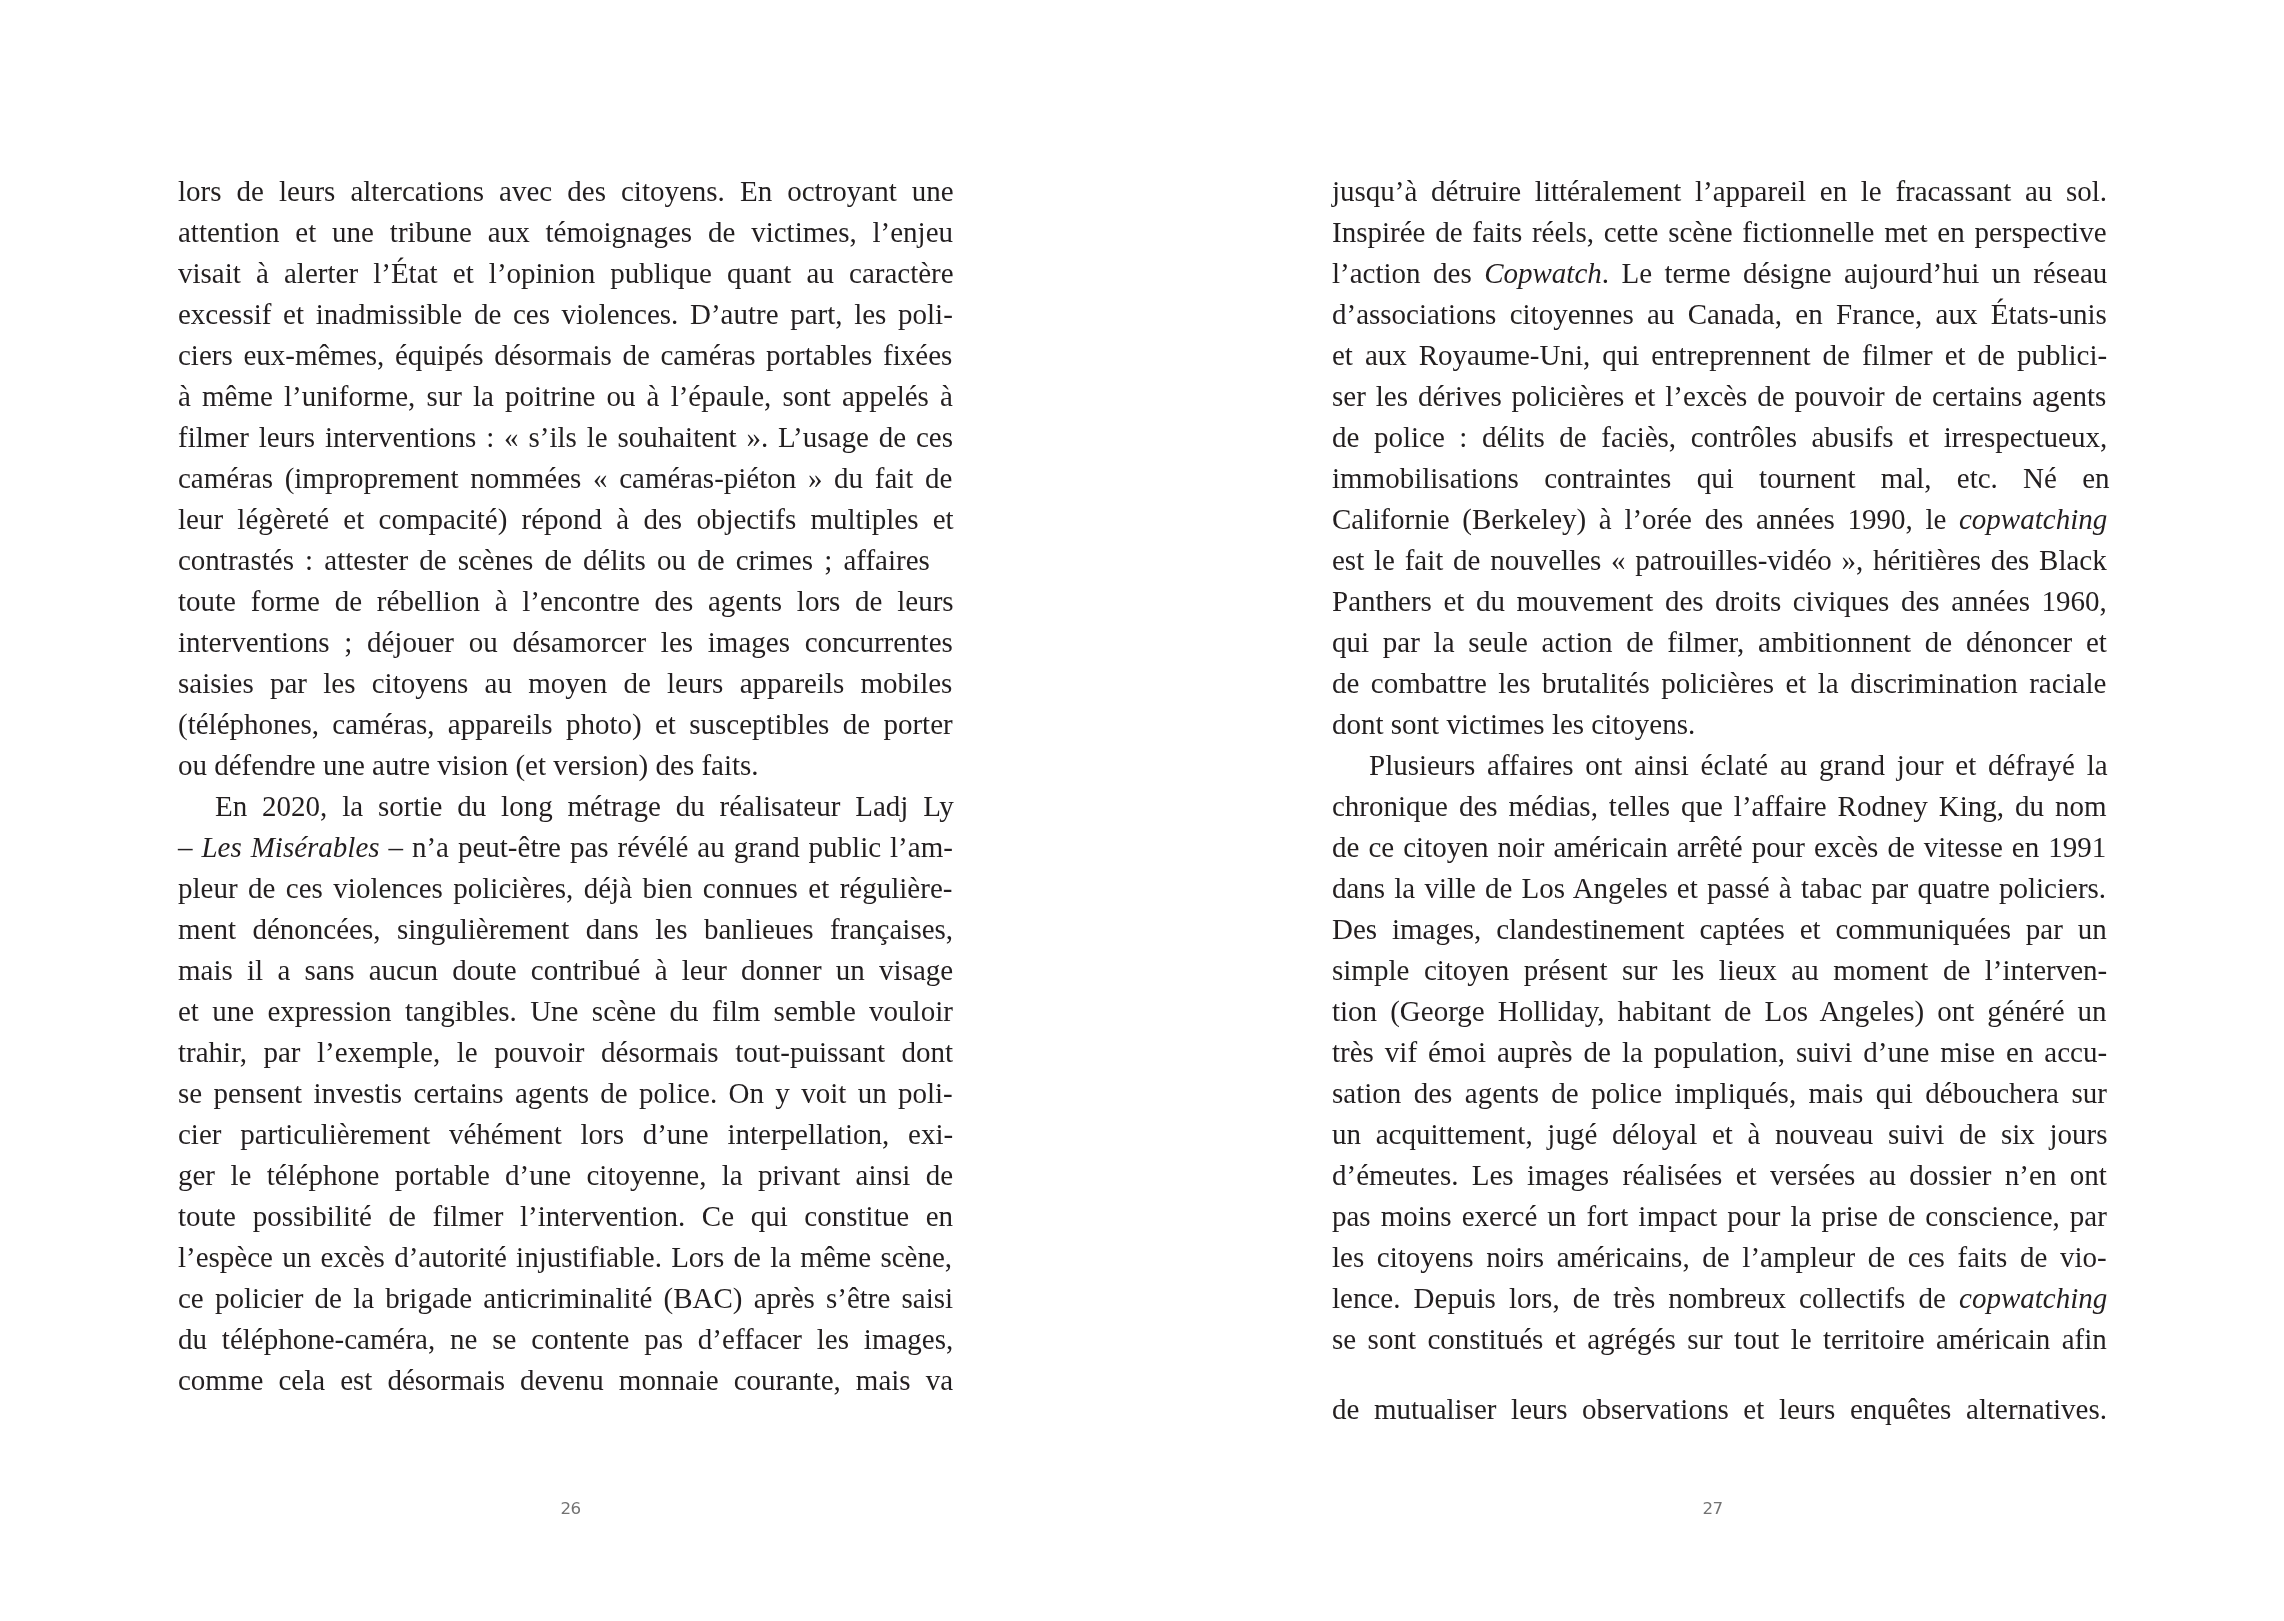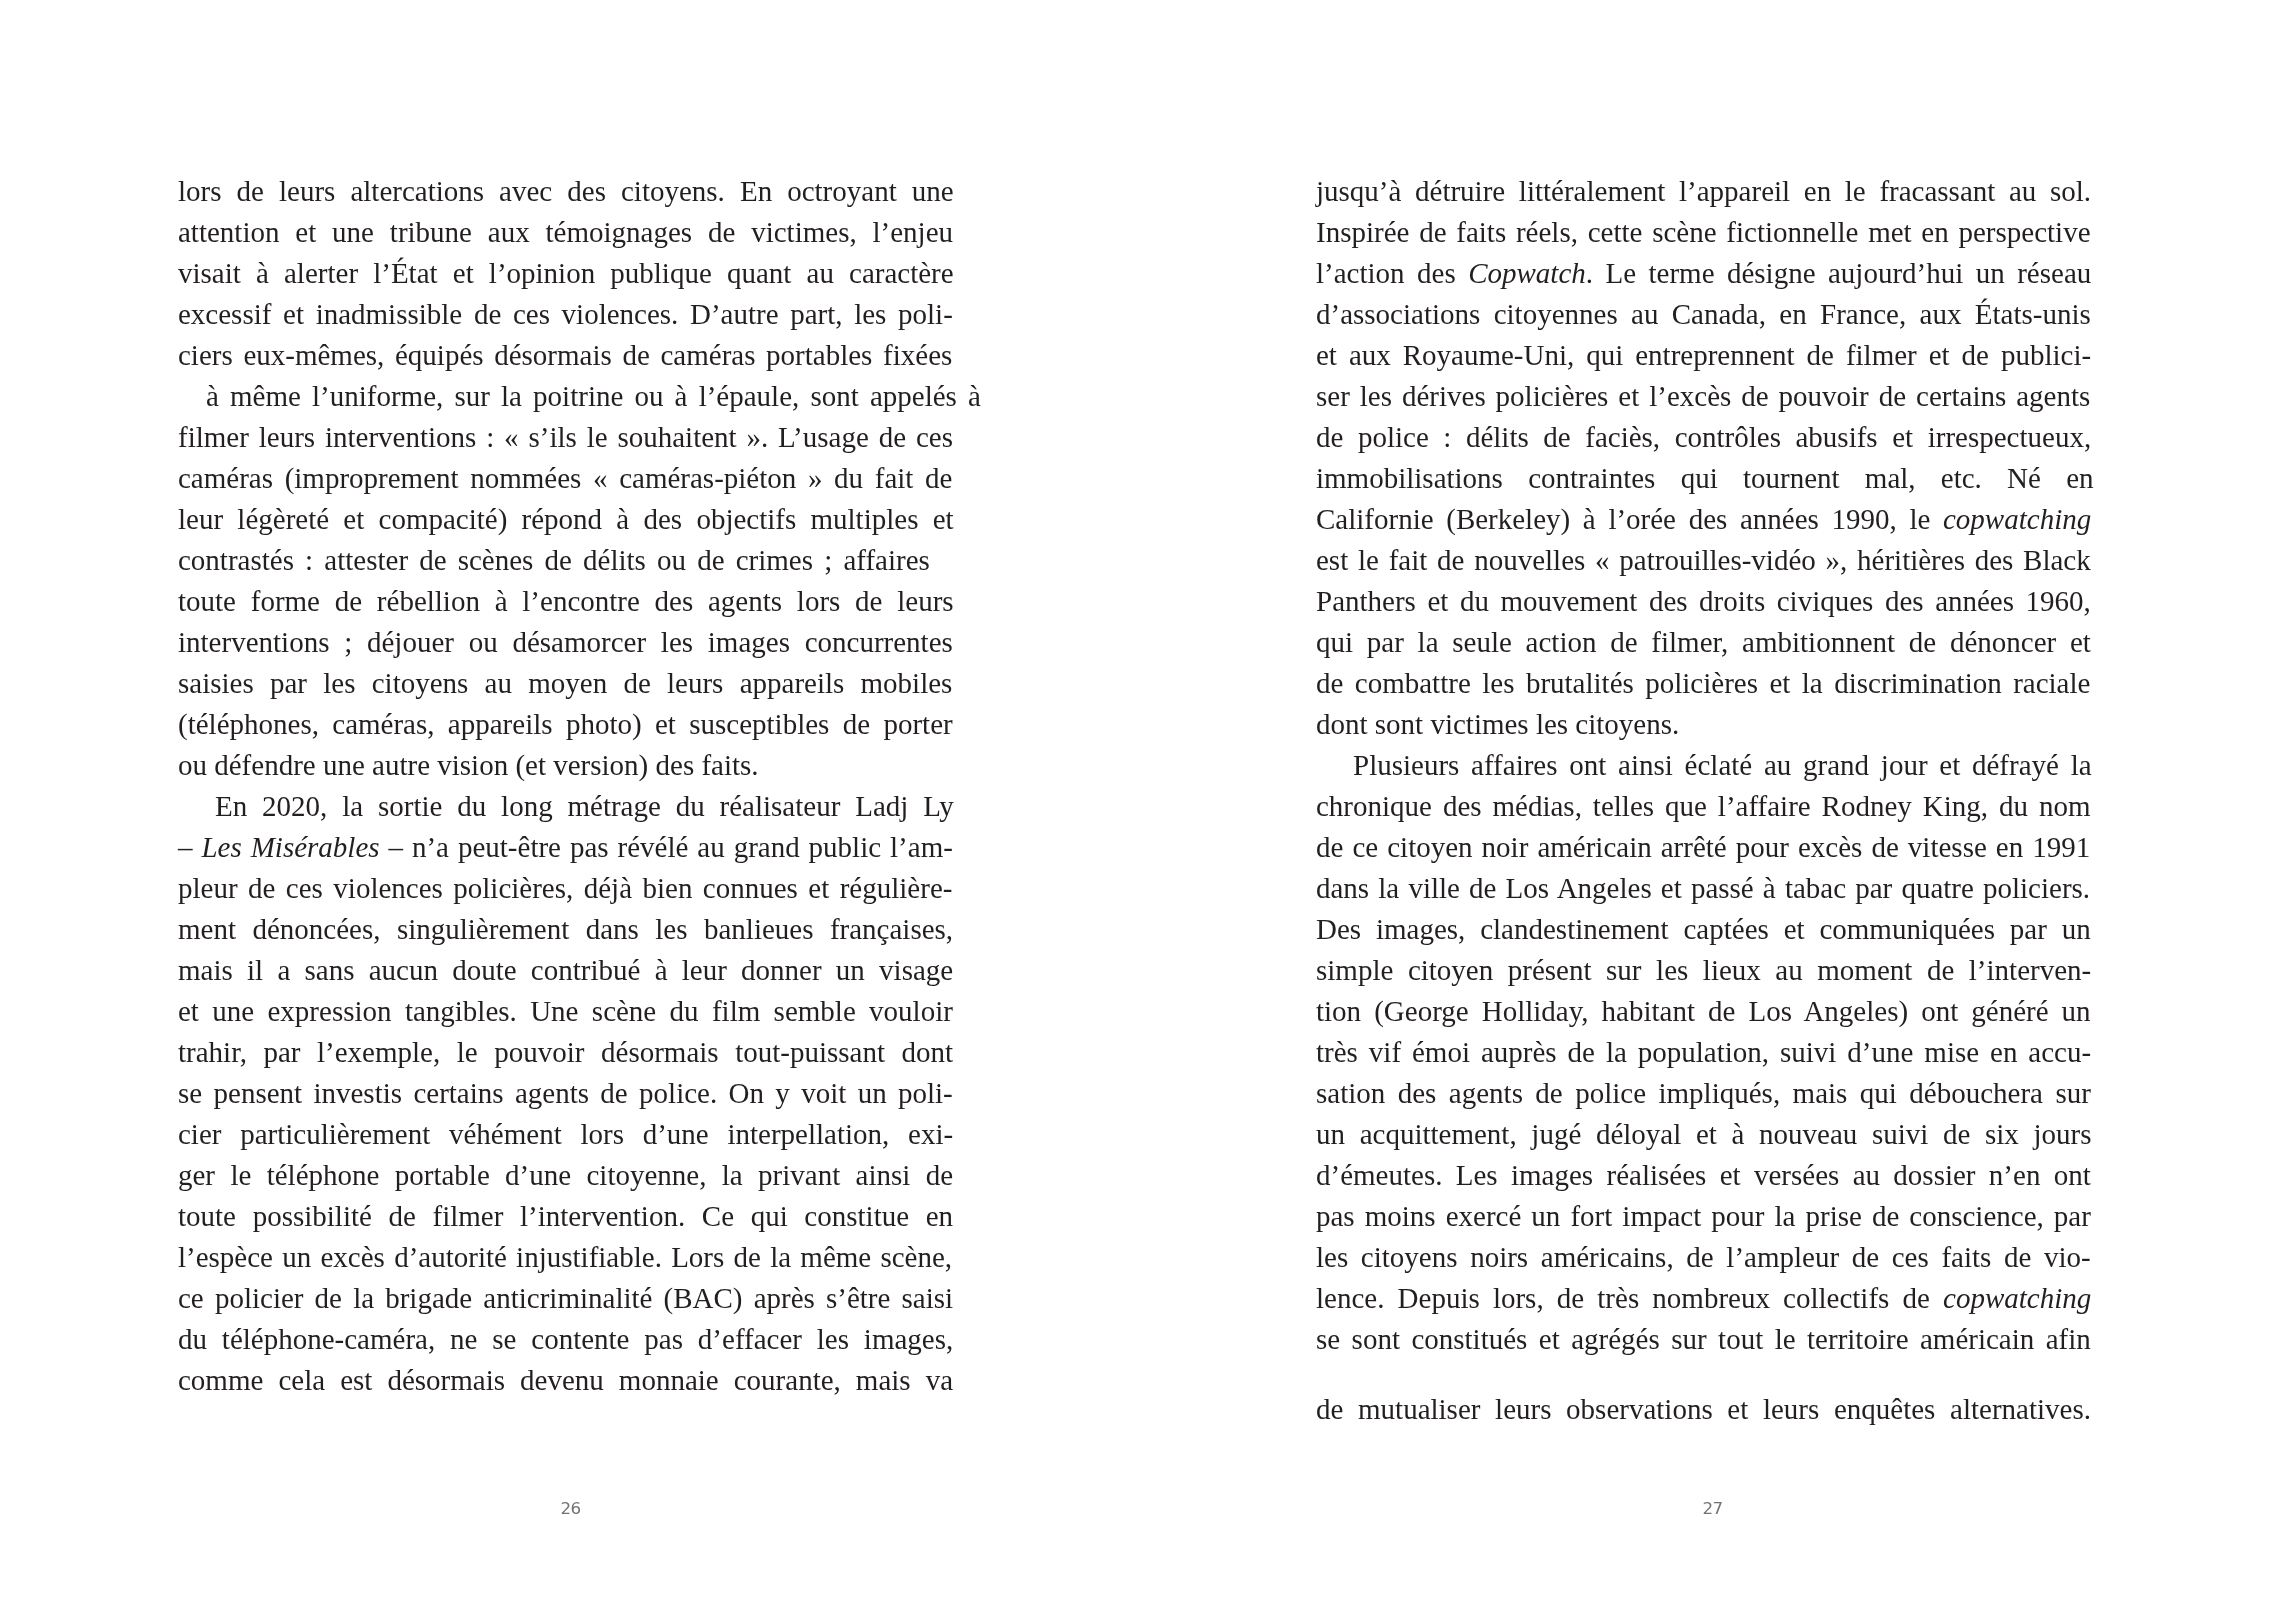--- a/index.html
+++ b/index.html
@@ -31,21 +31,21 @@
   .page.right { left: 1143px; }
   .column {
     position: absolute;
     top: 171px;
     width: 785px;
     font-family: "Liberation Serif", "DejaVu Serif", serif;
     font-size: 29px;
     line-height: 41px;
   }
   .page.left .column { left: 178px; }
-  .page.right .column { left: 173px; }
+  .page.right .column { left: 189px; }
   .line {
     display: block;
     height: 41px;
     white-space: nowrap;
     overflow: visible;
   }
   .line-inner {
     display: inline-block;
     white-space: nowrap;
     transform-origin: left center;
@@ -69,21 +69,21 @@
 <body>
 
 <div class="spread">
   <div class="page left">
     <div class="column">
         <div class="line"><span class="line-inner" style="word-spacing: 7.8px;"><span class="seg">lors de leurs altercations avec des citoyens. En octroyant une</span></span></div>
         <div class="line"><span class="line-inner" style="word-spacing: 8.6px;"><span class="seg">attention et une tribune aux témoignages de victimes, l’enjeu</span></span></div>
         <div class="line"><span class="line-inner" style="word-spacing: 7.9px;"><span class="seg">visait à alerter l’État et l’opinion publique quant au caractère</span></span></div>
         <div class="line"><span class="line-inner" style="word-spacing: 4.4px;"><span class="seg">excessif et inadmissible de ces violences. D’autre part, les poli-</span></span></div>
         <div class="line"><span class="line-inner" style="word-spacing: 3.4px;"><span class="seg">ciers eux-mêmes, équipés désormais de caméras portables fixées</span></span></div>
-        <div class="line"><span class="line-inner" style="word-spacing: 3.9px; margin-left: 28px;"><span class="seg">à même l’uniforme, sur la poitrine ou à l’épaule, sont appelés à</span></span></div>
+        <div class="line"><span class="line-inner" style="word-spacing: 3.9px;"><span class="seg">à même l’uniforme, sur la poitrine ou à l’épaule, sont appelés à</span></span></div>
         <div class="line"><span class="line-inner" style="word-spacing: 2.6px;"><span class="seg">filmer leurs interventions : « s’ils le souhaitent ». L’usage de ces</span></span></div>
         <div class="line"><span class="line-inner" style="word-spacing: 4.4px;"><span class="seg">caméras (improprement nommées « caméras-piéton » du fait de</span></span></div>
         <div class="line"><span class="line-inner" style="word-spacing: 7px;"><span class="seg">leur légèreté et compacité) répond à des objectifs multiples et</span></span></div>
         <div class="line"><span class="line-inner" style="word-spacing: 3.9px;"><span class="seg">contrastés : attester de scènes de délits ou de crimes ; affaires</span></span></div>
         <div class="line"><span class="line-inner" style="word-spacing: 7.5px;"><span class="seg">toute forme de rébellion à l’encontre des agents lors de leurs</span></span></div>
         <div class="line"><span class="line-inner" style="word-spacing: 7.5px;"><span class="seg">interventions ; déjouer ou désamorcer les images concurrentes</span></span></div>
         <div class="line"><span class="line-inner" style="word-spacing: 9px;"><span class="seg">saisies par les citoyens au moyen de leurs appareils mobiles</span></span></div>
         <div class="line"><span class="line-inner" style="word-spacing: 6.1px;"><span class="seg">(téléphones, caméras, appareils photo) et susceptibles de porter</span></span></div>
         <div class="line"><span class="line-inner"><span class="seg">ou défendre une autre vision (et version) des faits.</span></span></div>
         <div class="line indent"><span class="line-inner" style="word-spacing: 7.6px;"><span class="seg">En 2020, la sortie du long métrage du réalisateur Ladj Ly</span></span></div>

